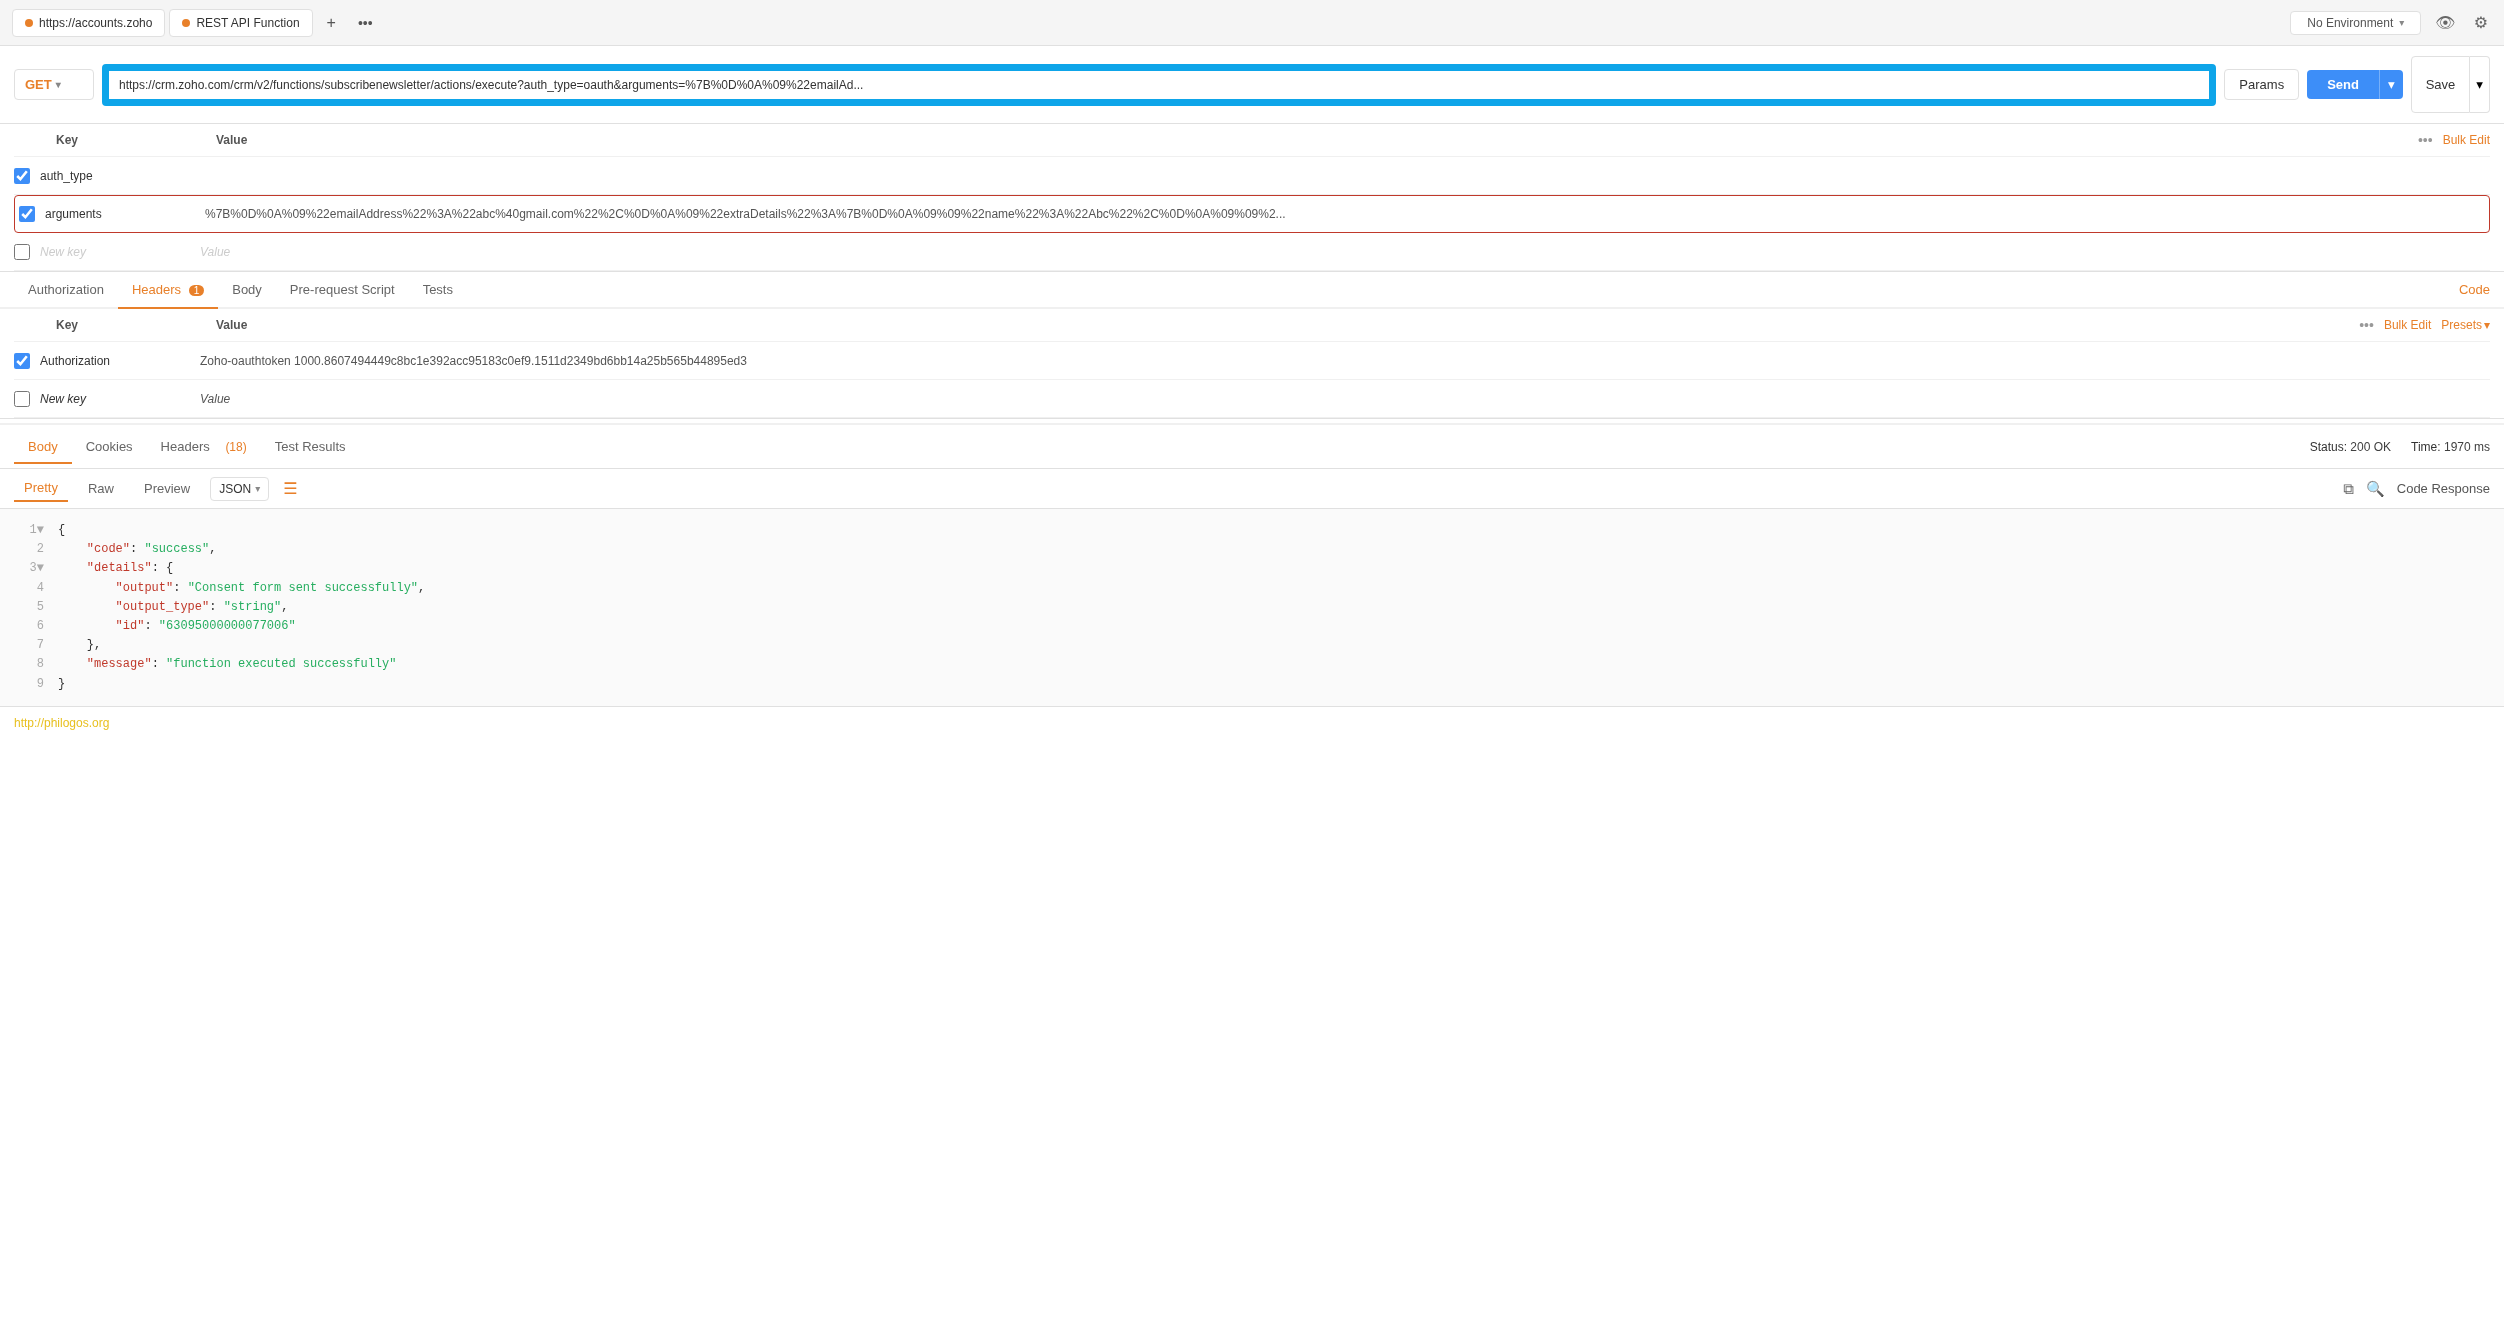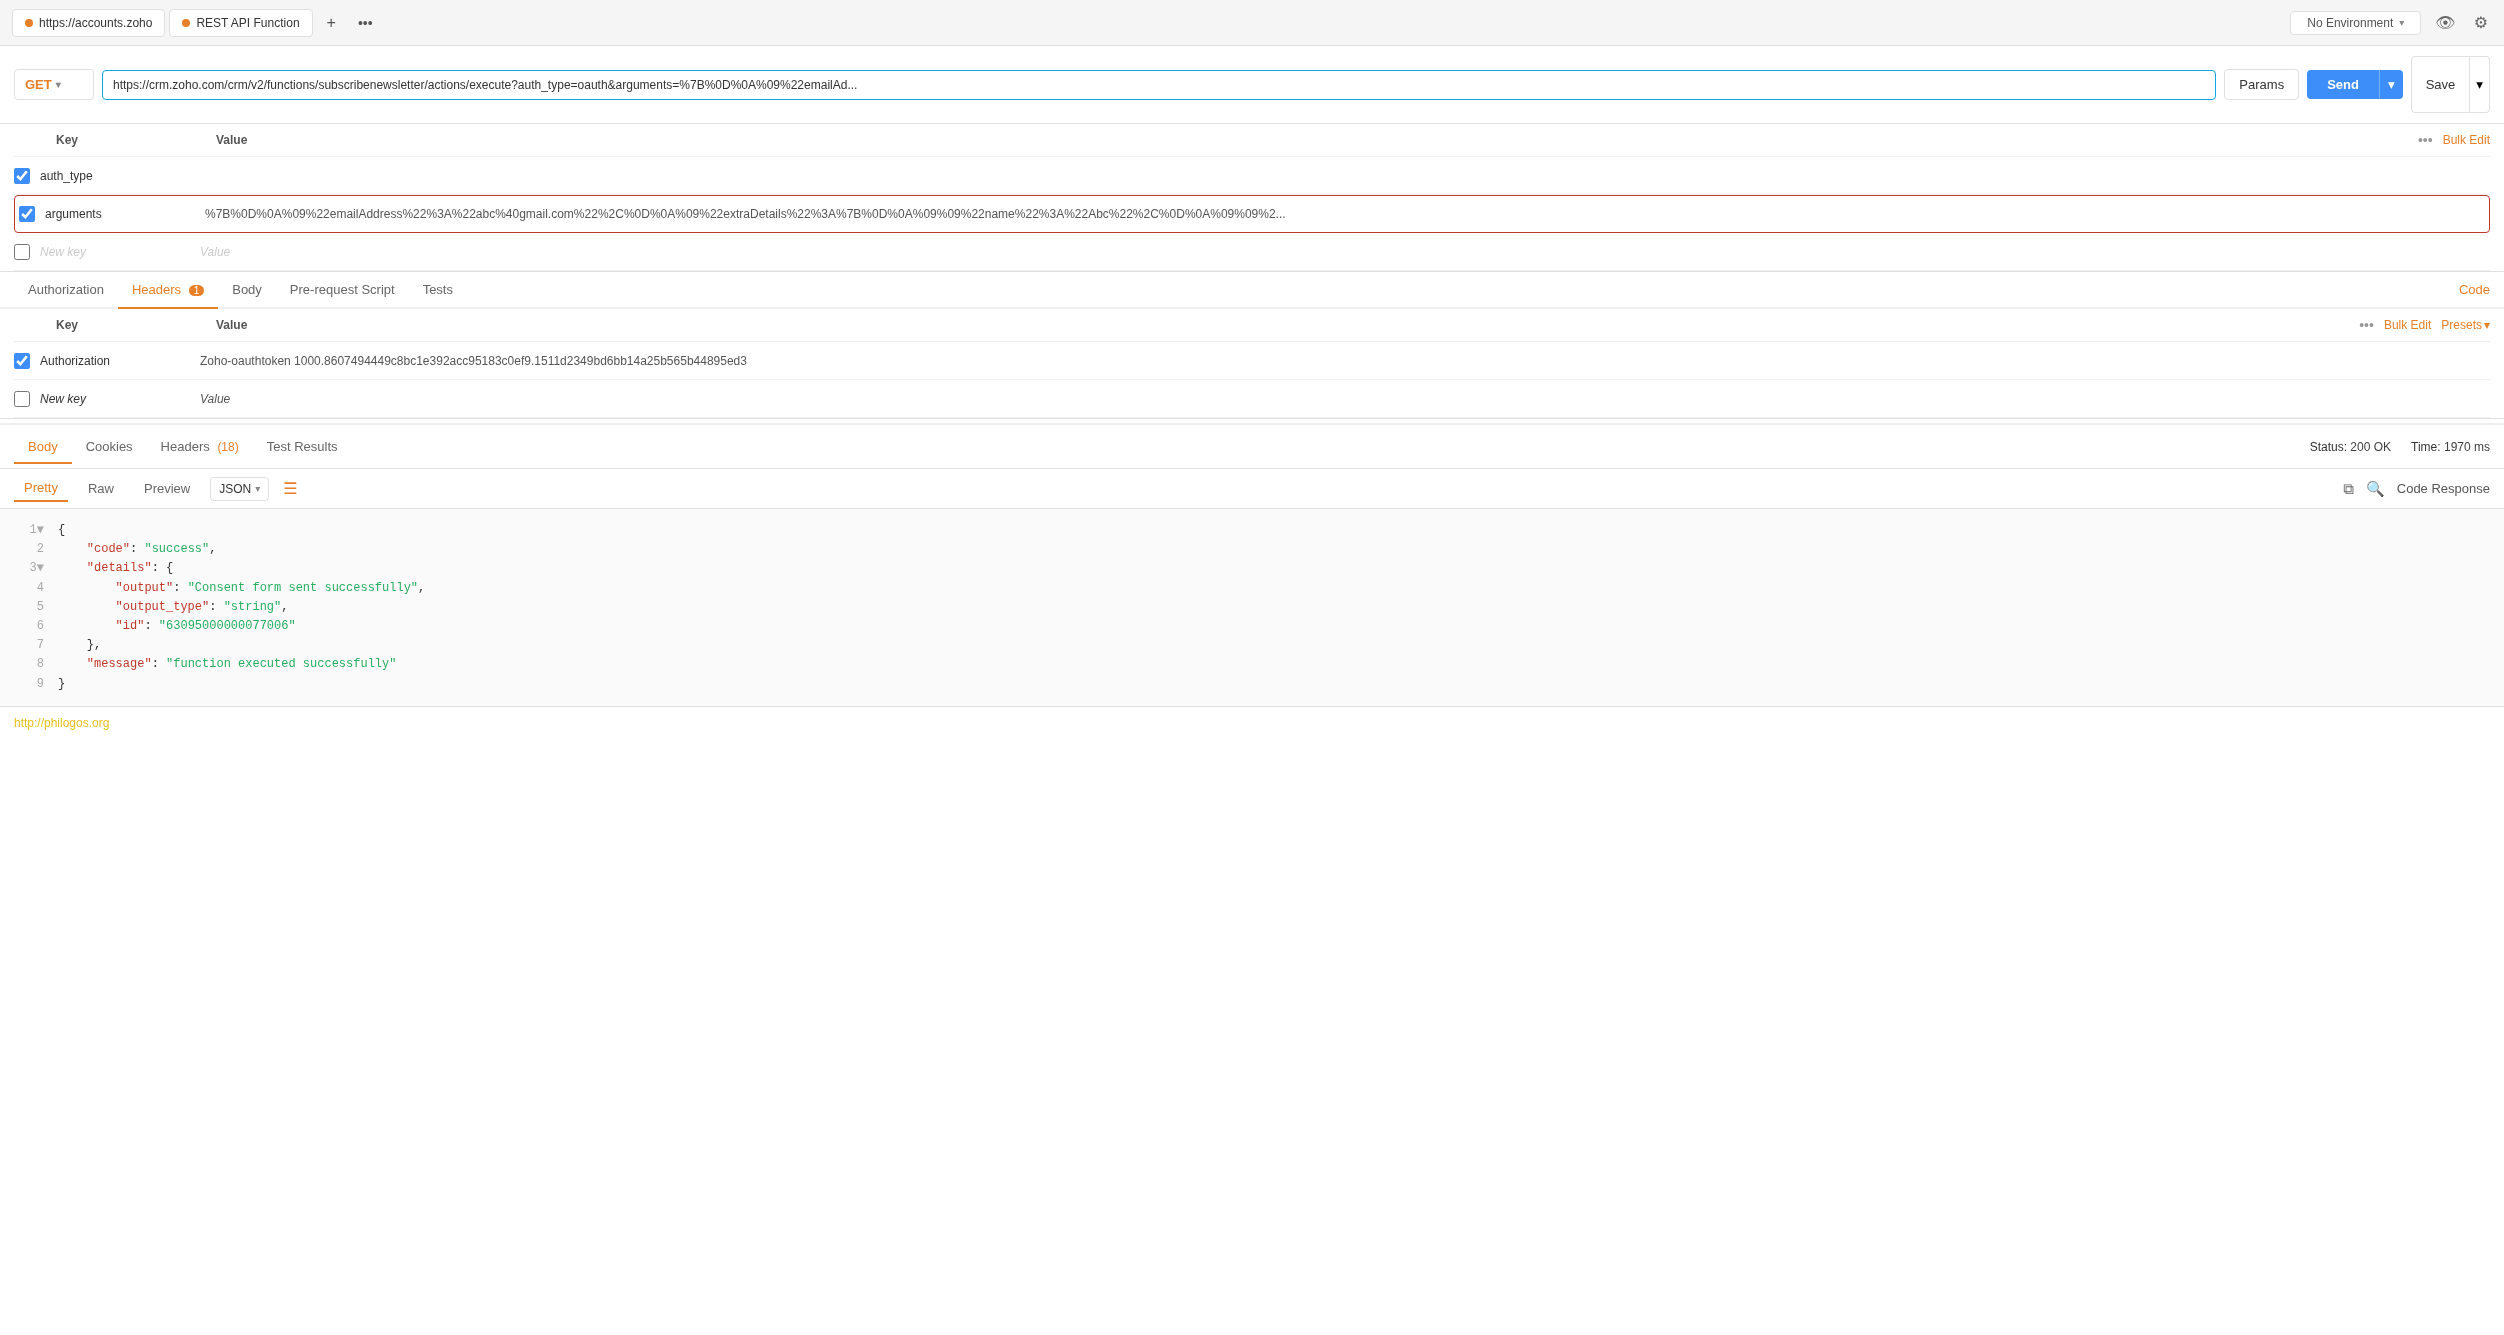--- a/index.html
+++ b/index.html
@@ -101,21 +101,21 @@
       border-radius: 4px;
       cursor: pointer;
       font-size: 13px;
       font-weight: 600;
       color: #e8802a;
       min-width: 80px;
     }
     .url-input {
       flex: 1;
       padding: 7px 10px;
-      border: 1px solid #0ea5e9;
+      border: 7px solid #0ea5e9;
       border-radius: 4px;
       font-size: 12px;
       outline: none;
       color: #333;
       background: #fff;
     }
     .params-btn {
       padding: 7px 14px;
       background: none;
       border: 1px solid #e0e0e0;
@@ -348,21 +348,21 @@
       margin-bottom: -2px;
     }
     .resp-tab.active {
       color: #e8802a;
       border-bottom: 2px solid #e8802a;
     }
     .resp-tab-badge {
       display: inline-block;
       color: #e8802a;
       font-size: 12px;
-      margin-left: 4px;
+      margin-left: 12px;
     }
     .status-info {
       margin-left: auto;
       display: flex;
       align-items: center;
       gap: 20px;
       font-size: 12px;
     }
     .status-ok {
       color: #404040;

